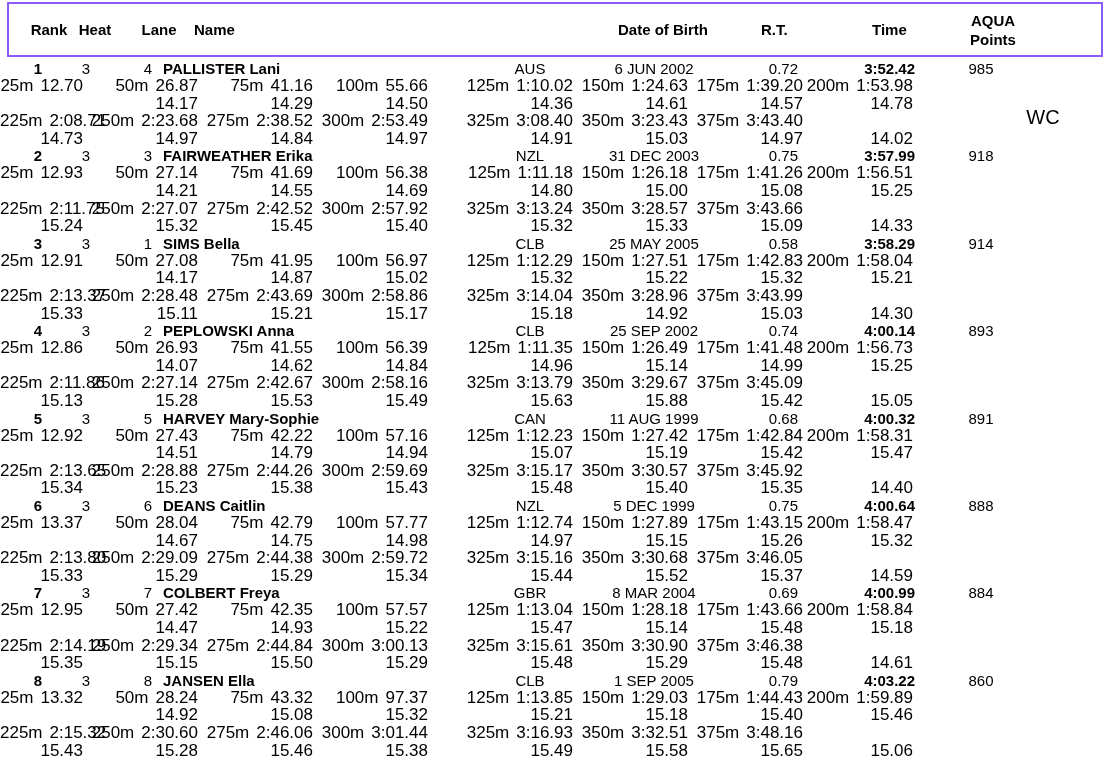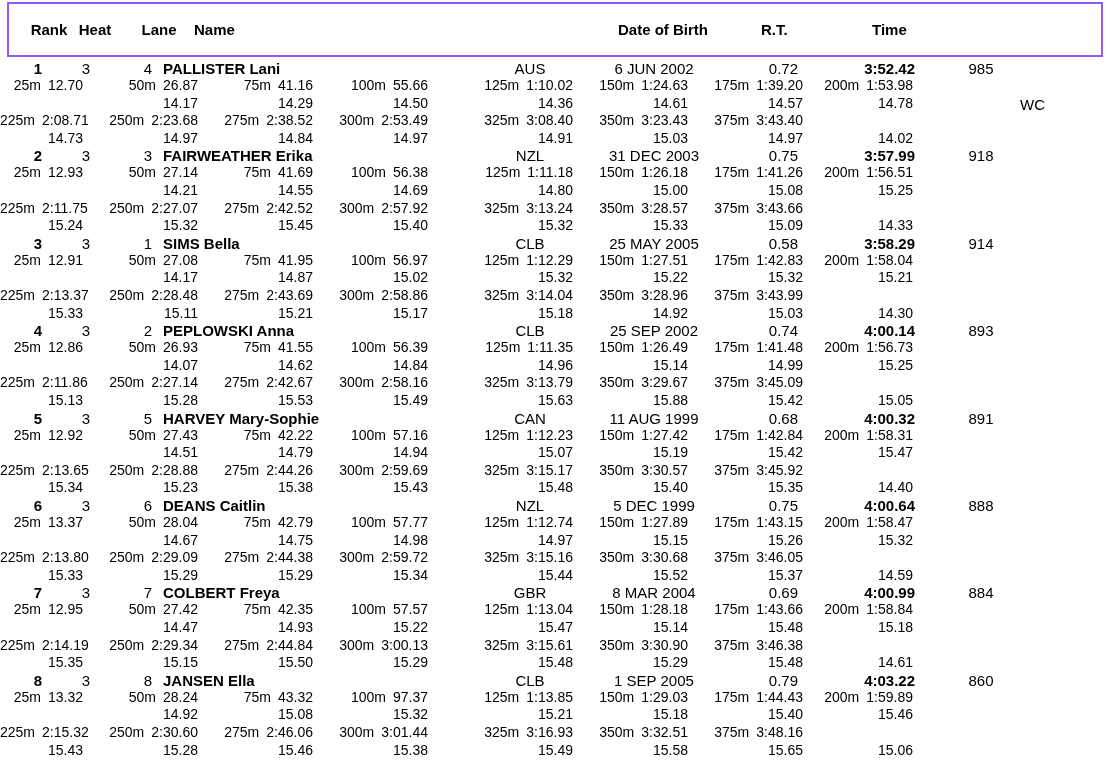--- a/index.html
+++ b/index.html
@@ -33,37 +33,39 @@
   .f-lane{left:108px;width:44px;text-align:right;}
   .f-name{left:163px;font-weight:bold;}
   .f-nat{left:480px;width:100px;text-align:center;}
   .f-dob{left:588px;width:132px;text-align:center;}
   .f-rt{left:712px;width:86px;text-align:right;}
   .f-time{left:812px;width:103px;text-align:right;font-weight:bold;}
   .f-pts{left:946px;width:70px;text-align:center;}
   .split-row{
     display:grid;
     grid-template-columns:83px 115px 115px 115px 145px 115px 115px 110px;
-    height:17.6px;line-height:17.6px;font-size:14px;
+    height:17.6px;line-height:17.6px;font-size:17px;
   }
   .split-row .cell{text-align:right;white-space:nowrap;}
   .lbl{margin-right:7px;}
-  .record{position:absolute;left:1020px;top:36px;width:46px;font-size:15px;}
+  .record{position:absolute;left:1020px;top:46px;width:46px;text-align:center;font-size:20px;}
 </style>
 </head>
 <body>
 
 <div class="header-box">
   <span class="h h-rank">Rank</span>
   <span class="h h-heat">Heat</span>
   <span class="h h-lane">Lane</span>
   <span class="h h-name">Name</span>
   <span class="h h-dob">Date of Birth</span>
   <span class="h h-rt">R.T.</span>
   <span class="h h-time">Time</span>
+  <span class="h h-pts">AQUA
+Points</span>
 </div>
 
 <div class="results">
     <div class="swimmer-block">
       <div class="main-row">
         <span class="f-rank">1</span>
         <span class="f-heat">3</span>
         <span class="f-lane">4</span>
         <span class="f-name">PALLISTER Lani</span>
         <span class="f-nat">AUS</span>

